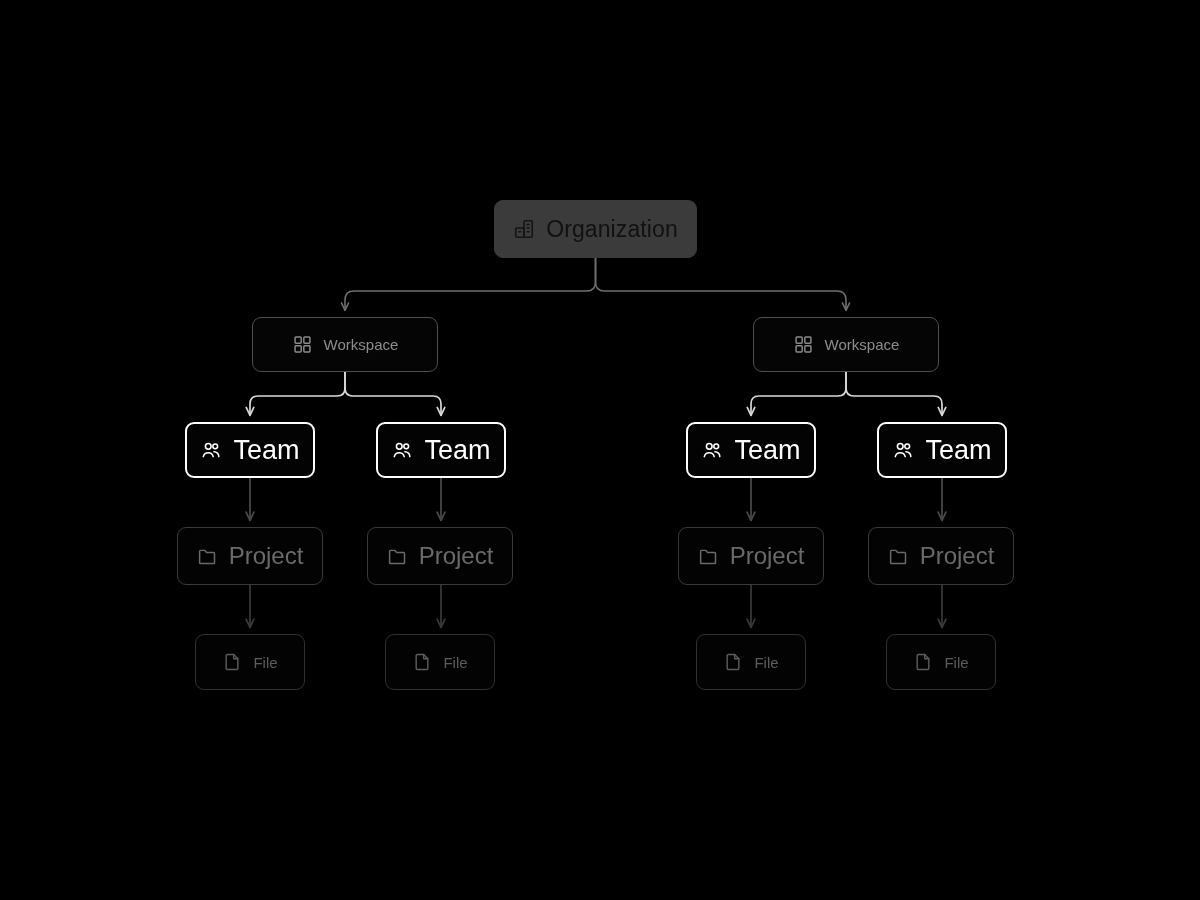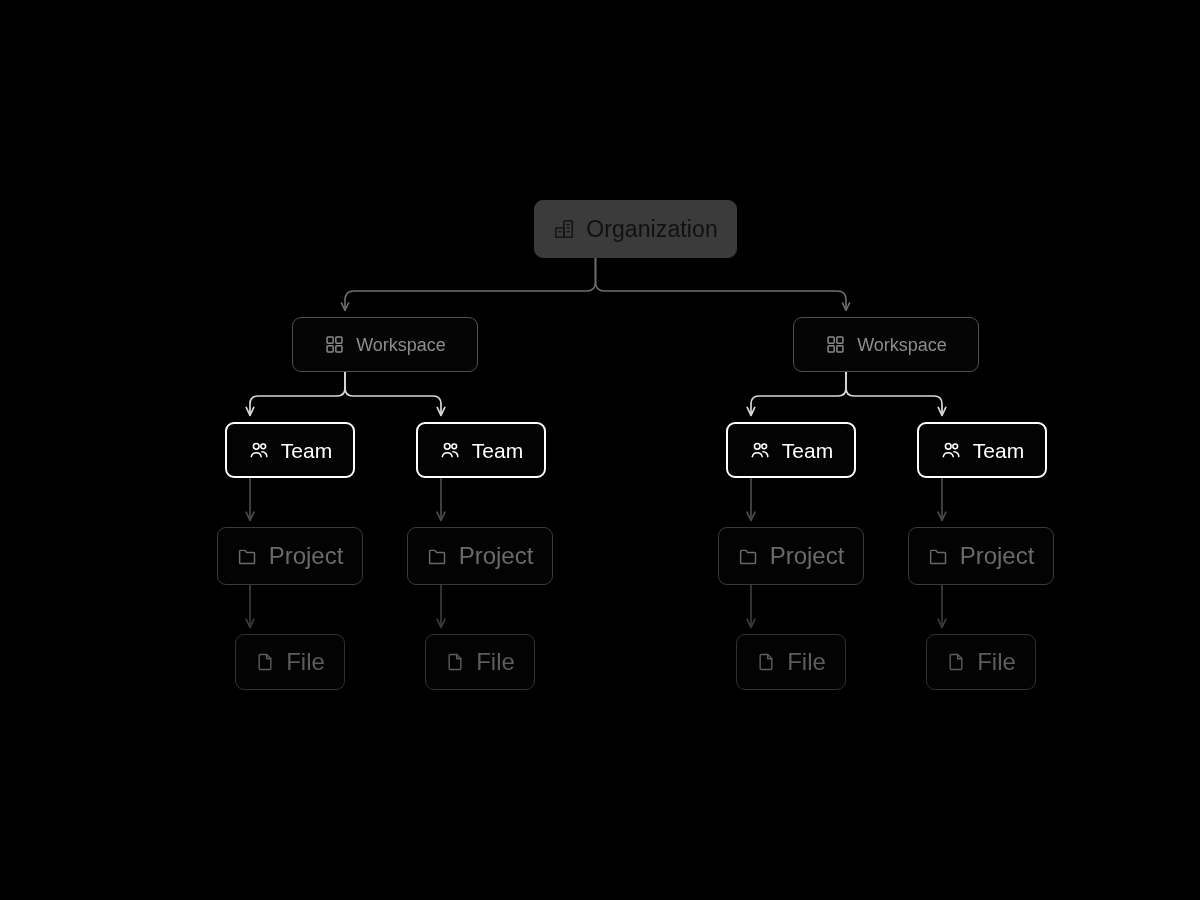--- a/index.html
+++ b/index.html
@@ -21,64 +21,63 @@
   }
   .node {
     position:absolute;
     display:flex;
     align-items:center;
     justify-content:center;
     gap:11px;
     border-radius:9px;
     white-space:nowrap;
     user-select:none;
-    margin-left:40px;
   }
   .node .label { line-height:1; }
   .node .ico { display:flex; align-items:center; justify-content:center; }
 
   
   .lvl-org {
     background:#3b3b3b;
     border:1px solid #3b3b3b;
     color:#111111;
   }
   .lvl-org .label { font-size:23px; letter-spacing:.1px; }
 
   
   .lvl-workspace {
     background:#050505;
     border:1.5px solid #4e4e4e;
     color:#8d8d8d;
   }
-  .lvl-workspace .label { font-size:18px; }
+  .lvl-workspace .label { font-size:15px; }
 
   
   .lvl-team {
     background:#030303;
     border:2.4px solid #ffffff;
     color:#ffffff;
   }
-  .lvl-team .label { font-size:21px; }
+  .lvl-team .label { font-size:27px; }
 
   
   .lvl-project {
     background:#030303;
     border:1.5px solid #3a3a3a;
     color:#6a6a6a;
   }
   .lvl-project .label { font-size:24px; }
 
   
   .lvl-file {
     background:#030303;
     border:1.5px solid #303030;
     color:#5c5c5c;
   }
-  .lvl-file .label { font-size:24px; }
+  .lvl-file .label { font-size:15px; }
 </style>
 </head>
 <body>
 
 <div id="canvas">
 
   <svg id="edges" viewBox="0 0 1200 900" xmlns="http://www.w3.org/2000/svg">
     <defs>
       <marker id="ah-mid" viewBox="0 0 10 10" refX="8.2" refY="5" markerWidth="6.2" markerHeight="6.2" orient="auto-start-reverse">
         <path d="M1,1.4 L8.6,5 L1,8.6" fill="none" stroke="#6f6f6f" stroke-width="1.5" stroke-linecap="round" stroke-linejoin="round"></path>

